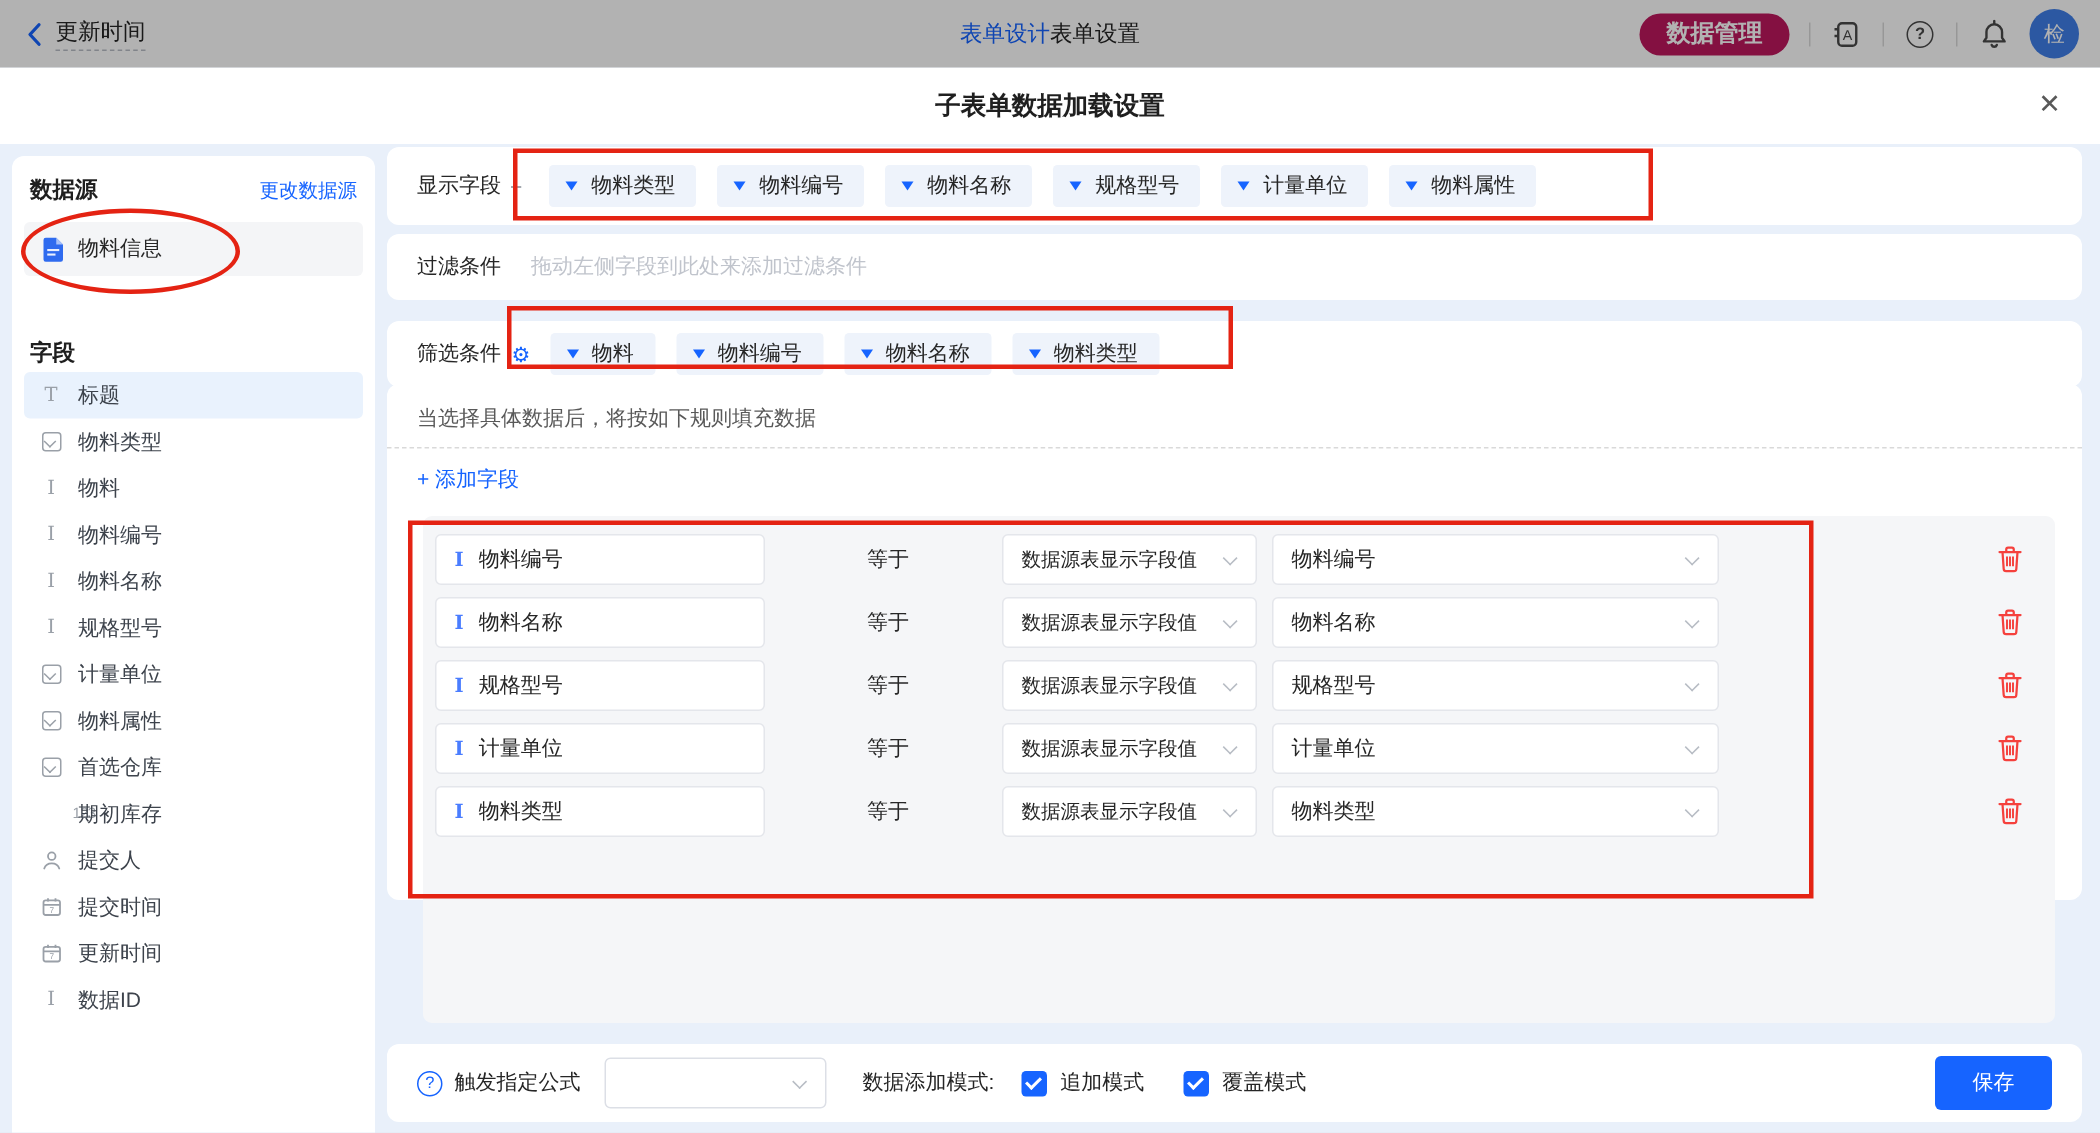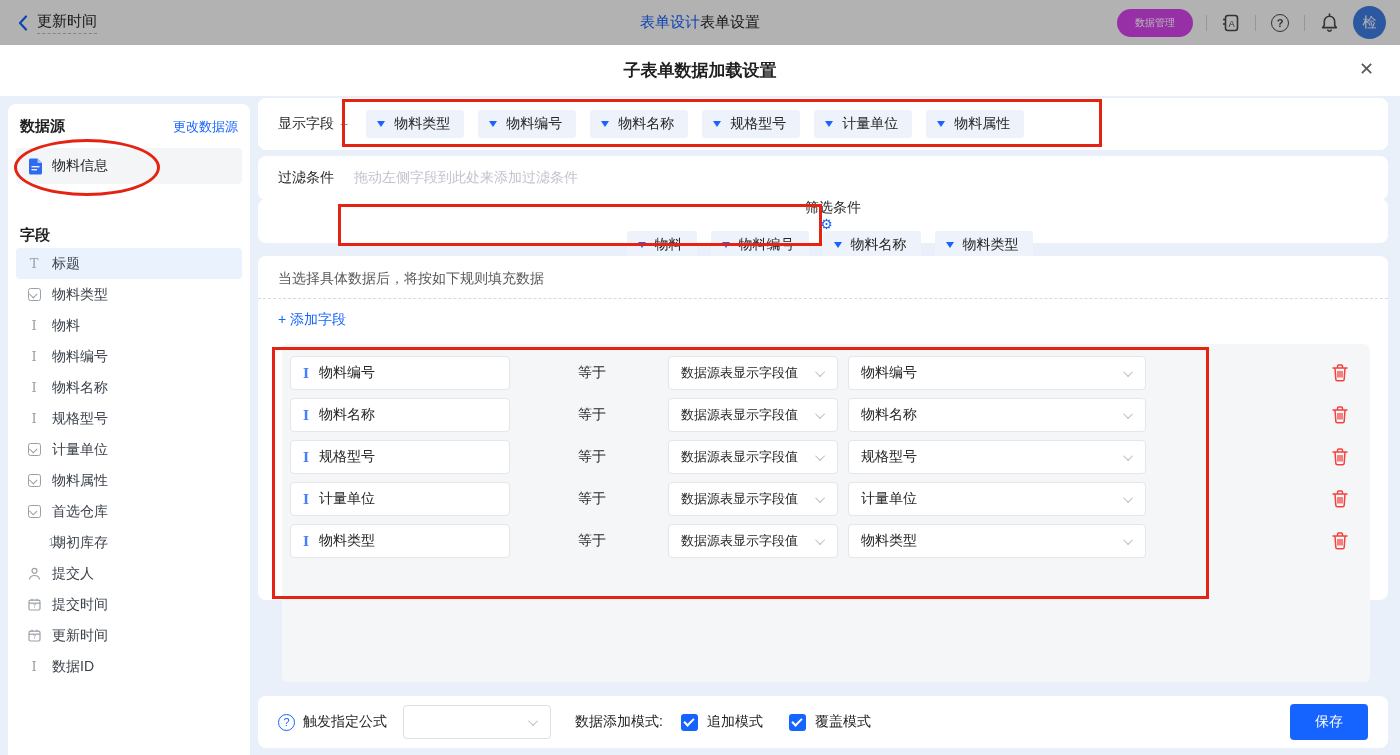--- a/index.html
+++ b/index.html
@@ -10,22 +10,22 @@
   .topbar { position:absolute; left:0; top:0; width:1400px; height:45px; background:#ffffff;
             display:flex; align-items:center; }
   .back { display:flex; align-items:center; gap:9px; margin-left:18px; cursor:pointer; }
   .back-chevron { width:10px; height:16px; flex:none; }
   .back-label { font-size:15px; color:#262626; border-bottom:1px dashed #b9bec6; padding-bottom:2px; }
   .tabs { position:absolute; left:0; right:0; top:0; height:45px; display:flex;
           justify-content:center; align-items:center; }
   .tab { font-size:15px; color:#262626; cursor:pointer; }
   .tab.active { color:#1664ff; }
   .topbar-right { position:absolute; right:14px; top:0; height:45px; display:flex; align-items:center; gap:13px; }
-  .pill-btn { height:28px; padding:0 18px; border-radius:15px; background:#d946ef; color:#fff;
-              font-size:10px; display:flex; align-items:center; border:none; cursor:pointer; }
+  .pill-btn { height:28px; padding:0 18px; border-radius:15px; background:#be185d; color:#fff;
+              font-size:16px; display:flex; align-items:center; border:none; cursor:pointer;font-weight:bold; }
   .tb-sep { width:1px; height:16px; background:#d9d9d9; }
   .tb-icon { width:22px; height:22px; display:flex; align-items:center; justify-content:center; color:#4a4a4a; cursor:pointer; }
   .help-circle { width:18px; height:18px; border:1.5px solid #4a4a4a; border-radius:50%;
                  font-size:11px; font-weight:bold; display:flex; align-items:center; justify-content:center; color:#4a4a4a; }
   .avatar { width:33px; height:33px; border-radius:50%; background:#3f7ee8; color:#fff; font-size:14px;
             display:flex; align-items:center; justify-content:center; cursor:pointer; }
   .topbar-overlay { position:absolute; left:0; top:0; width:1400px; height:45px;
                     background:rgba(0,0,0,0.30); z-index:6; }
 
   
@@ -59,21 +59,21 @@
   .fi-num { font-size:10px; letter-spacing:-0.5px; color:#9aa0a8;margin-left:44px; }
   .fi-select { width:13px; height:13px; border:1.2px solid #9aa0a8; border-radius:2.5px;
                display:inline-flex; align-items:center; justify-content:center; }
   .fi-select::after { content:""; width:5px; height:5px; border-left:1.2px solid #9aa0a8;
                       border-bottom:1.2px solid #9aa0a8; transform:rotate(-45deg) translateY(-1px); }
 
   
   .card-r { left:258px; width:1130px; display:flex; align-items:center; }
   .card-display { top:53px; height:52px; }
   .card-filter  { top:111px; height:44px; }
-  .card-screen  { top:154px; height:44px;flex-direction:column; }
+  .card-screen  { top:169px; height:44px; }
   .row-label { font-size:14px; color:#262626; margin-left:20px; flex:none; }
   .plus-mini { color:#8a9099; font-size:14px; margin-left:6px; }
   .tag-list { display:flex; gap:14px; margin-left:18px; }
   .tag { height:28px; background:#eef3fb; border-radius:3px; display:flex; align-items:center;
          gap:9px; padding:0 14px 0 11px; cursor:pointer; }
   .tag-caret { width:0; height:0; border-left:4.5px solid transparent; border-right:4.5px solid transparent;
                border-top:6px solid #1664ff; }
   .tag-text { font-size:14px; color:#262626; }
   .placeholder { font-size:14px; color:#c0c4cc; margin-left:20px; }
   .gear { font-size:14px; color:#1664ff; margin-left:7px; cursor:pointer; line-height:1; }

